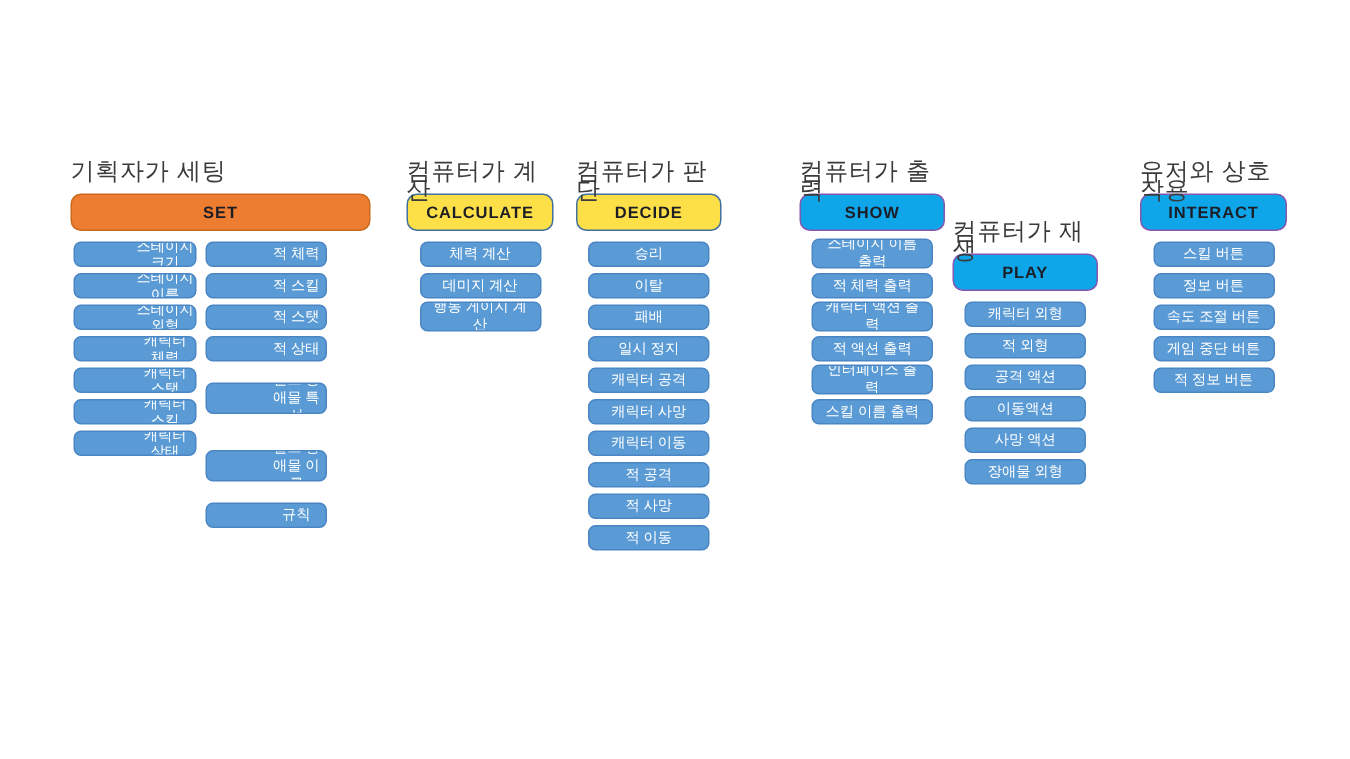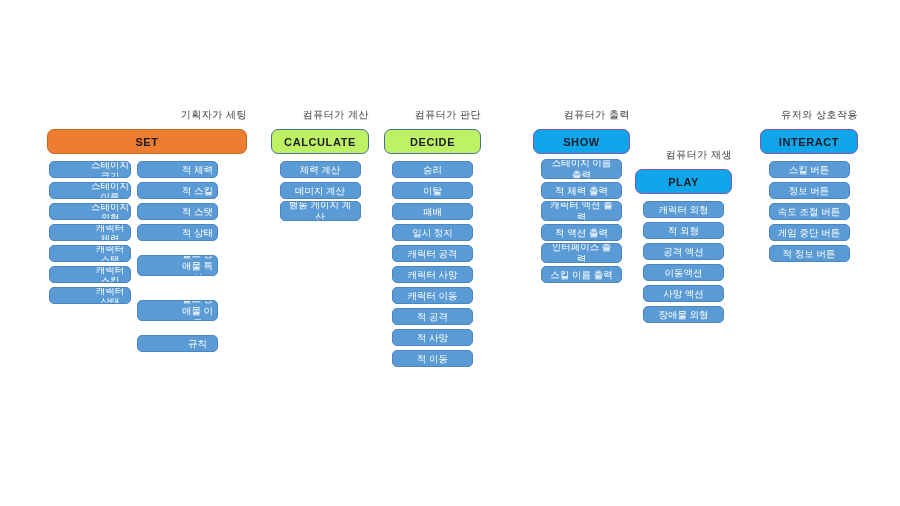--- a/index.html
+++ b/index.html
@@ -2,31 +2,31 @@
 <html><head>
 <meta charset="utf-8">
 <style>
   html,body{margin:0;padding:0;background:#fff;}
   .canvas{
     position:relative;width:900px;height:506px;background:#ffffff;overflow:hidden;
     font-family:"Liberation Sans",sans-serif;
   }
   .col{position:absolute;top:108px;}
   .col-title{
-    height:13px;margin-bottom:8px;text-align:right;
-    font-size:10px;line-height:13px;color:#3b3b3b;letter-spacing:0.5px;
+    height:13px;margin-bottom:8px;text-align:left;
+    font-size:16px;line-height:13px;color:#3b3b3b;letter-spacing:0.5px;
   }
   .hdr{
     box-sizing:border-box;height:25px;border-radius:7px;
     display:flex;align-items:center;justify-content:center;
     font-size:11px;font-weight:600;letter-spacing:0.6px;color:#1d1d26;
     border:1.3px solid;
   }
   .hdr.orange{background:#ED7D31;border-color:#c96a1e;}
-  .hdr.blue{background:#bef264;border-color:#41719C;}
+  .hdr.blue{background:#fde047;border-color:#41719C;}
   .hdr.purple{background:#0ea5e9;border-color:#8557b2;}
   .rows{margin-top:5px;display:flex;flex-direction:column;align-items:center;}
   .two{display:flex;flex-direction:row;align-items:flex-start;justify-content:flex-start;margin-top:5px;}
   .subcol{display:flex;flex-direction:column;}
   .subcol.left{margin-left:2px;width:82px;}
   .subcol.right{margin-left:6px;width:81px;}
   .box{
     box-sizing:border-box;width:81px;height:17px;margin:2px auto;
     background:#5B9BD5;border:1px solid #4a86c4;border-radius:5px;
     color:#ffffff;font-size:9.5px;line-height:11px;

